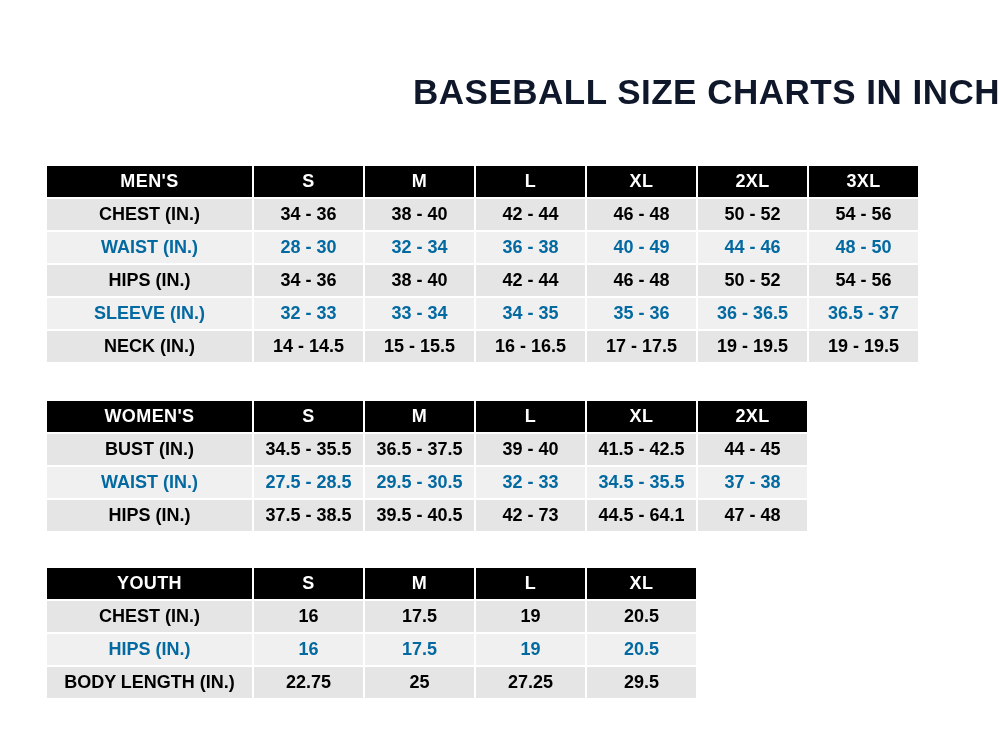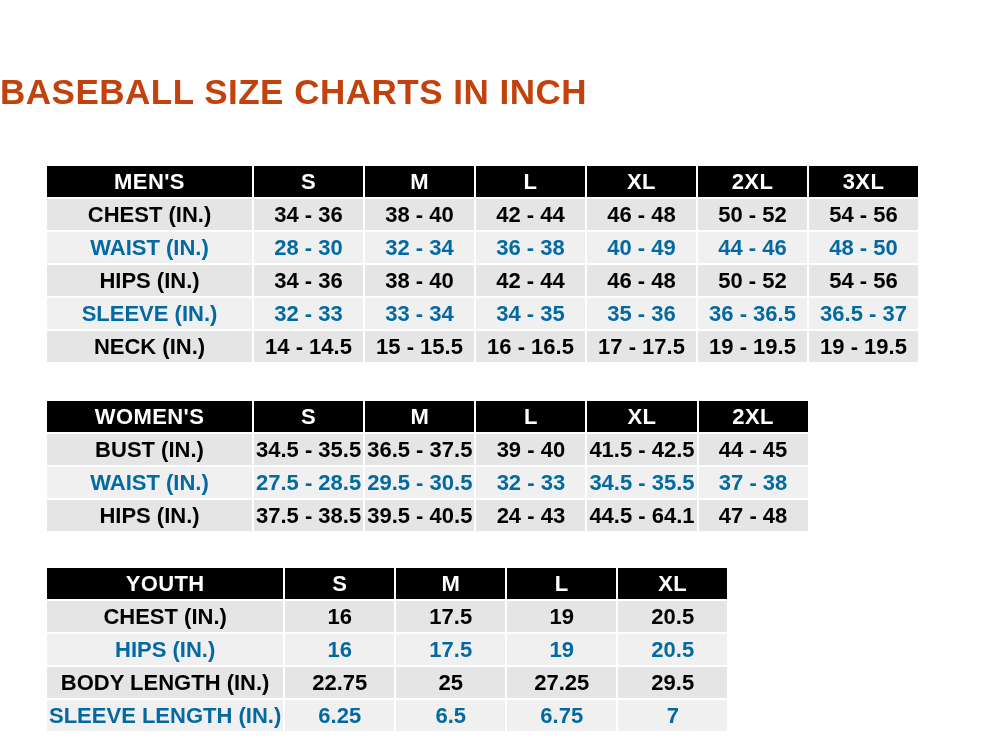--- a/index.html
+++ b/index.html
@@ -14,36 +14,36 @@
     color: #000000;
     overflow: hidden;
   }
   .page {
     position: relative;
     width: 1000px;
     height: 752px;
     box-sizing: border-box;
   }
   .title {
-    text-align: left;
+    text-align: right;
     font-size: 35px;
     font-weight: bold;
     letter-spacing: 0.5px;
     margin: 0;
     padding-top: 72px;
-    color: #c2410c;
+    color: #0f172a;
   }
   .charts {
     padding: 0 45px;
     margin-top: 52px;
   }
   table.size-table {
     border-collapse: collapse;
     table-layout: fixed;
-    font-size: 22px;
+    font-size: 18px;
     font-weight: bold;
   }
   table.size-table td {
     border: 2px solid #ffffff;
     text-align: center;
     height: 31px;
     padding: 0 2px;
     white-space: nowrap;
   }
   .hdr-row td {
@@ -187,21 +187,21 @@
           <td>27.5 - 28.5</td>
           <td>29.5 - 30.5</td>
           <td>32 - 33</td>
           <td>34.5 - 35.5</td>
           <td>37 - 38</td>
         </tr>
         <tr class="row-light">
           <td class="label-col">HIPS (IN.)</td>
           <td>37.5 - 38.5</td>
           <td>39.5 - 40.5</td>
-          <td>24 - 43</td>
+          <td>42 - 73</td>
           <td>44.5 - 64.1</td>
           <td>47 - 48</td>
         </tr>
       </tbody>
     </table>
 
     <div class="gap-md"></div>
 
     <table class="size-table tbl-youth">
       <colgroup>
@@ -233,24 +233,17 @@
           <td>19</td>
           <td>20.5</td>
         </tr>
         <tr class="row-light">
           <td class="label-col">BODY LENGTH (IN.)</td>
           <td>22.75</td>
           <td>25</td>
           <td>27.25</td>
           <td>29.5</td>
         </tr>
-        <tr class="row-shade">
-          <td class="label-col">SLEEVE LENGTH (IN.)</td>
-          <td>6.25</td>
-          <td>6.5</td>
-          <td>6.75</td>
-          <td>7</td>
-        </tr>
       </tbody>
     </table>
 
   </div>
 </div>
 
 </body></html>

